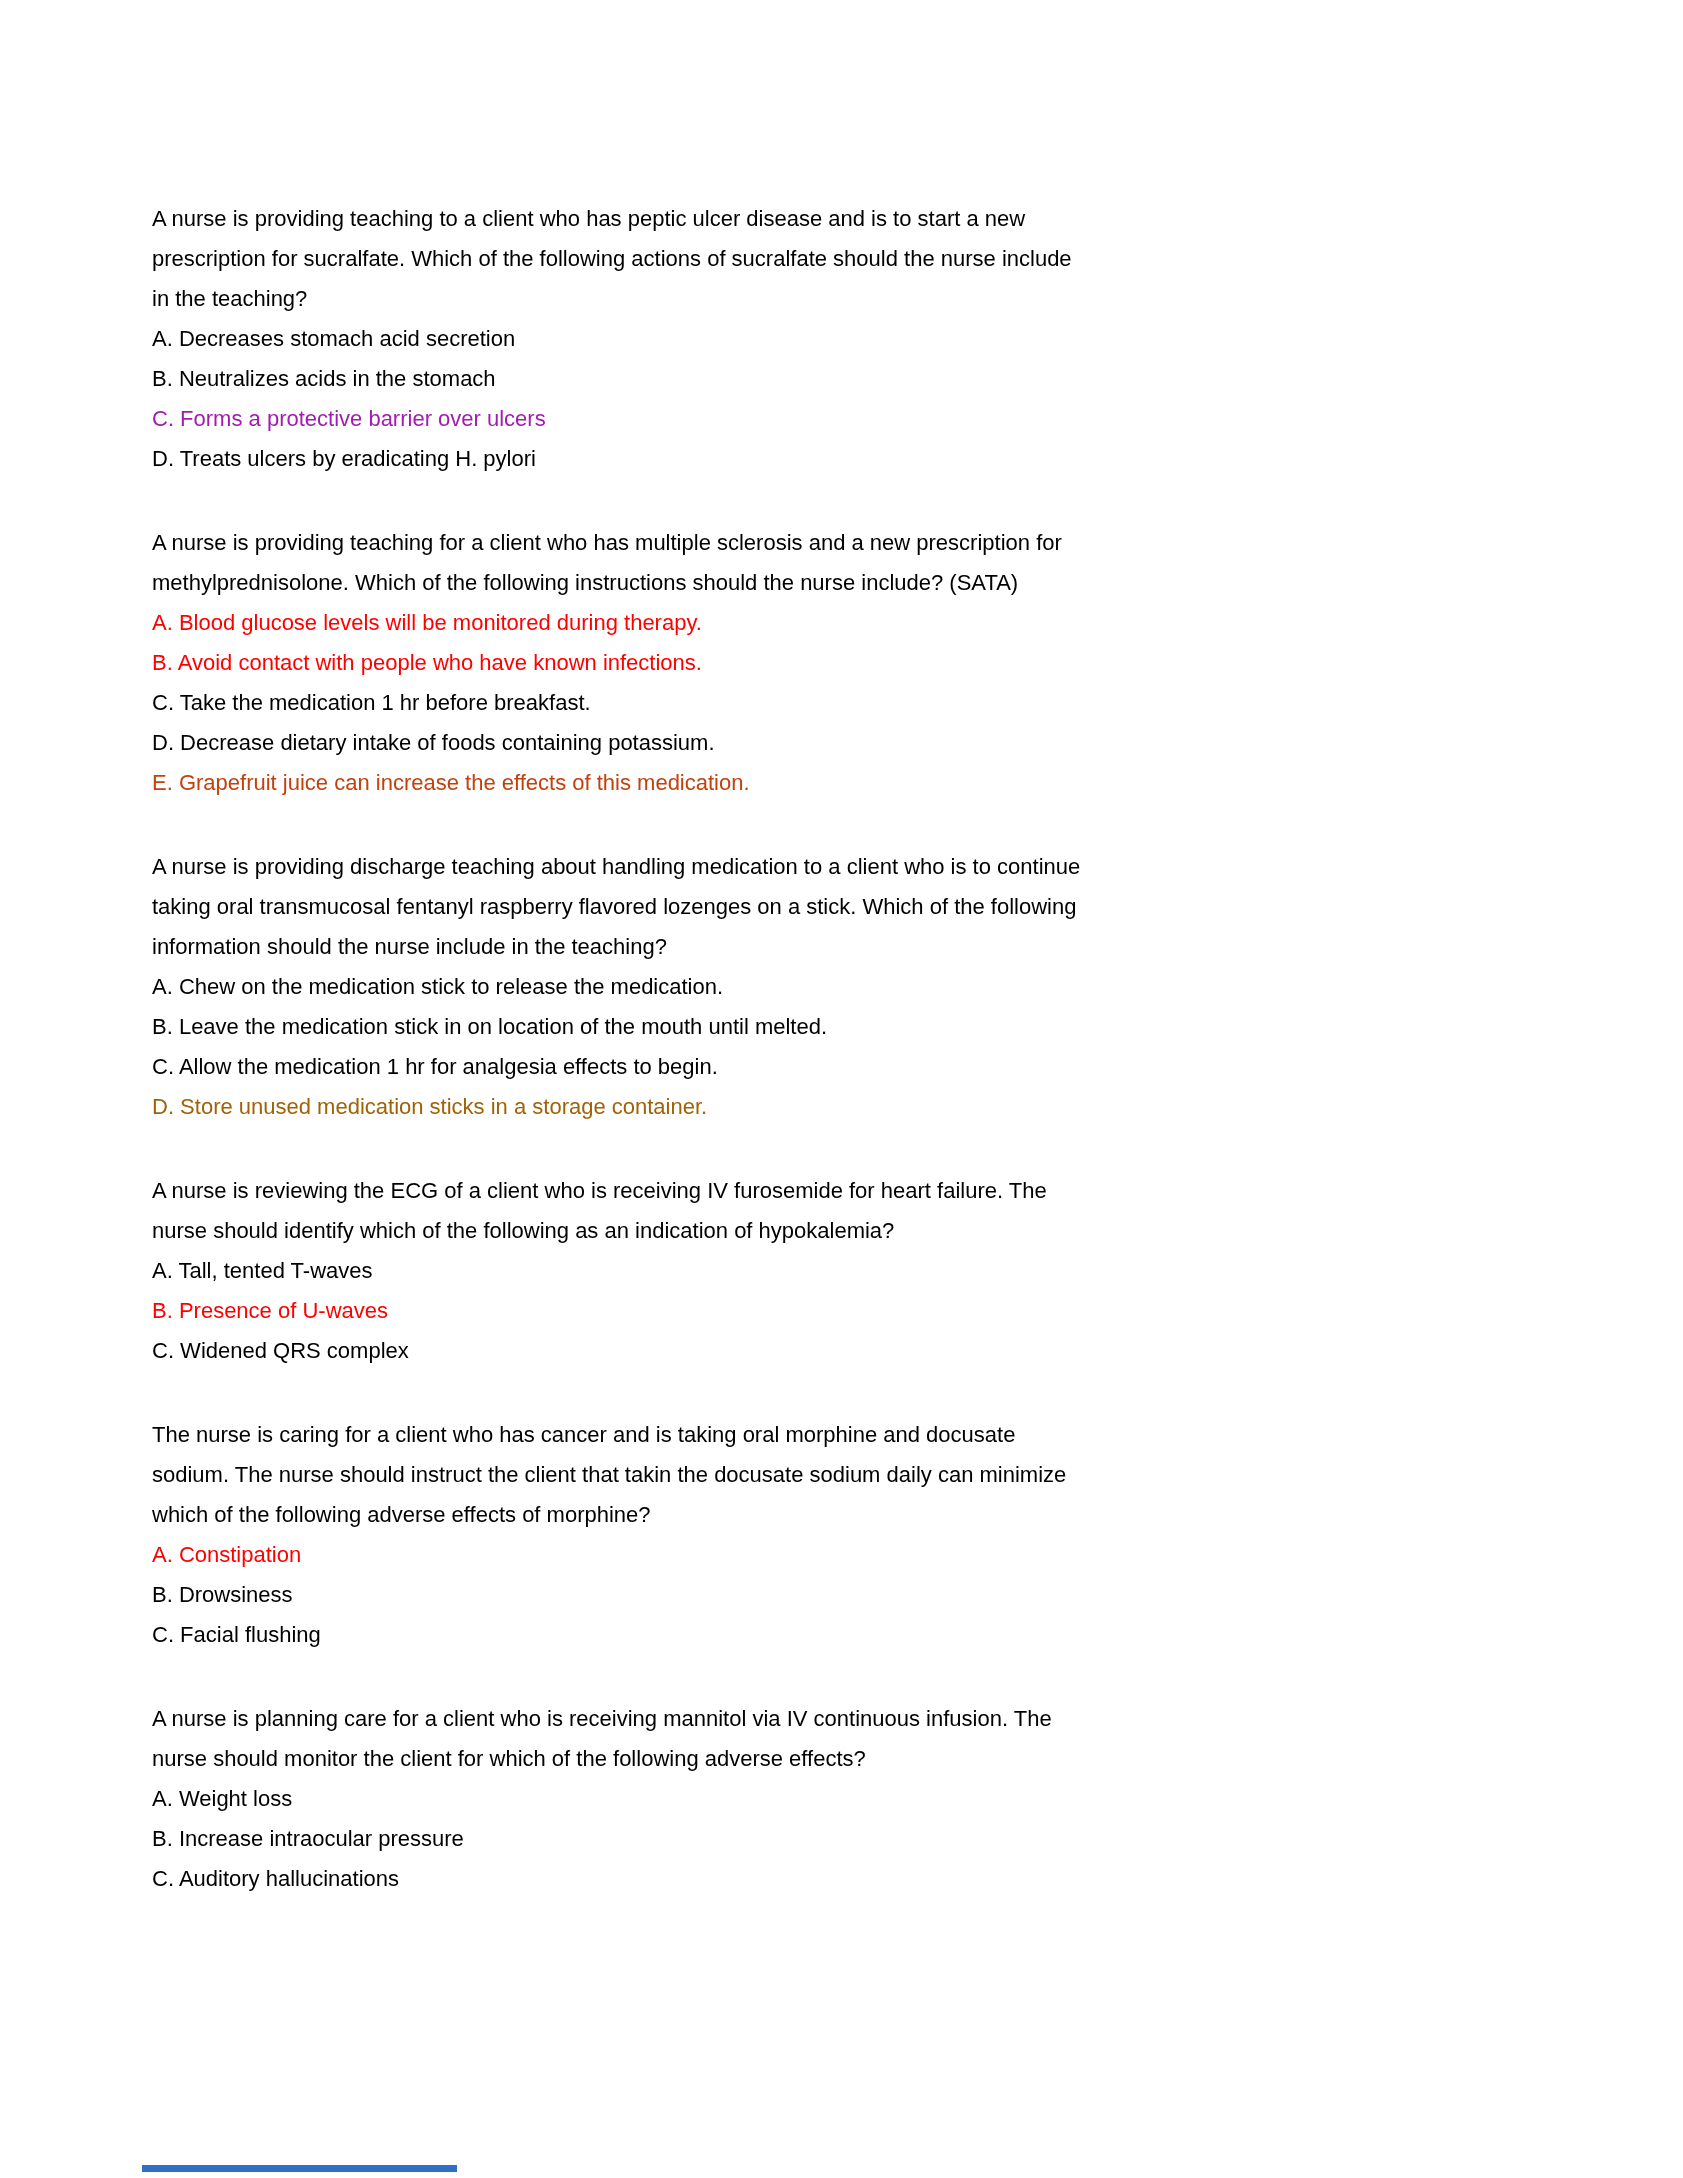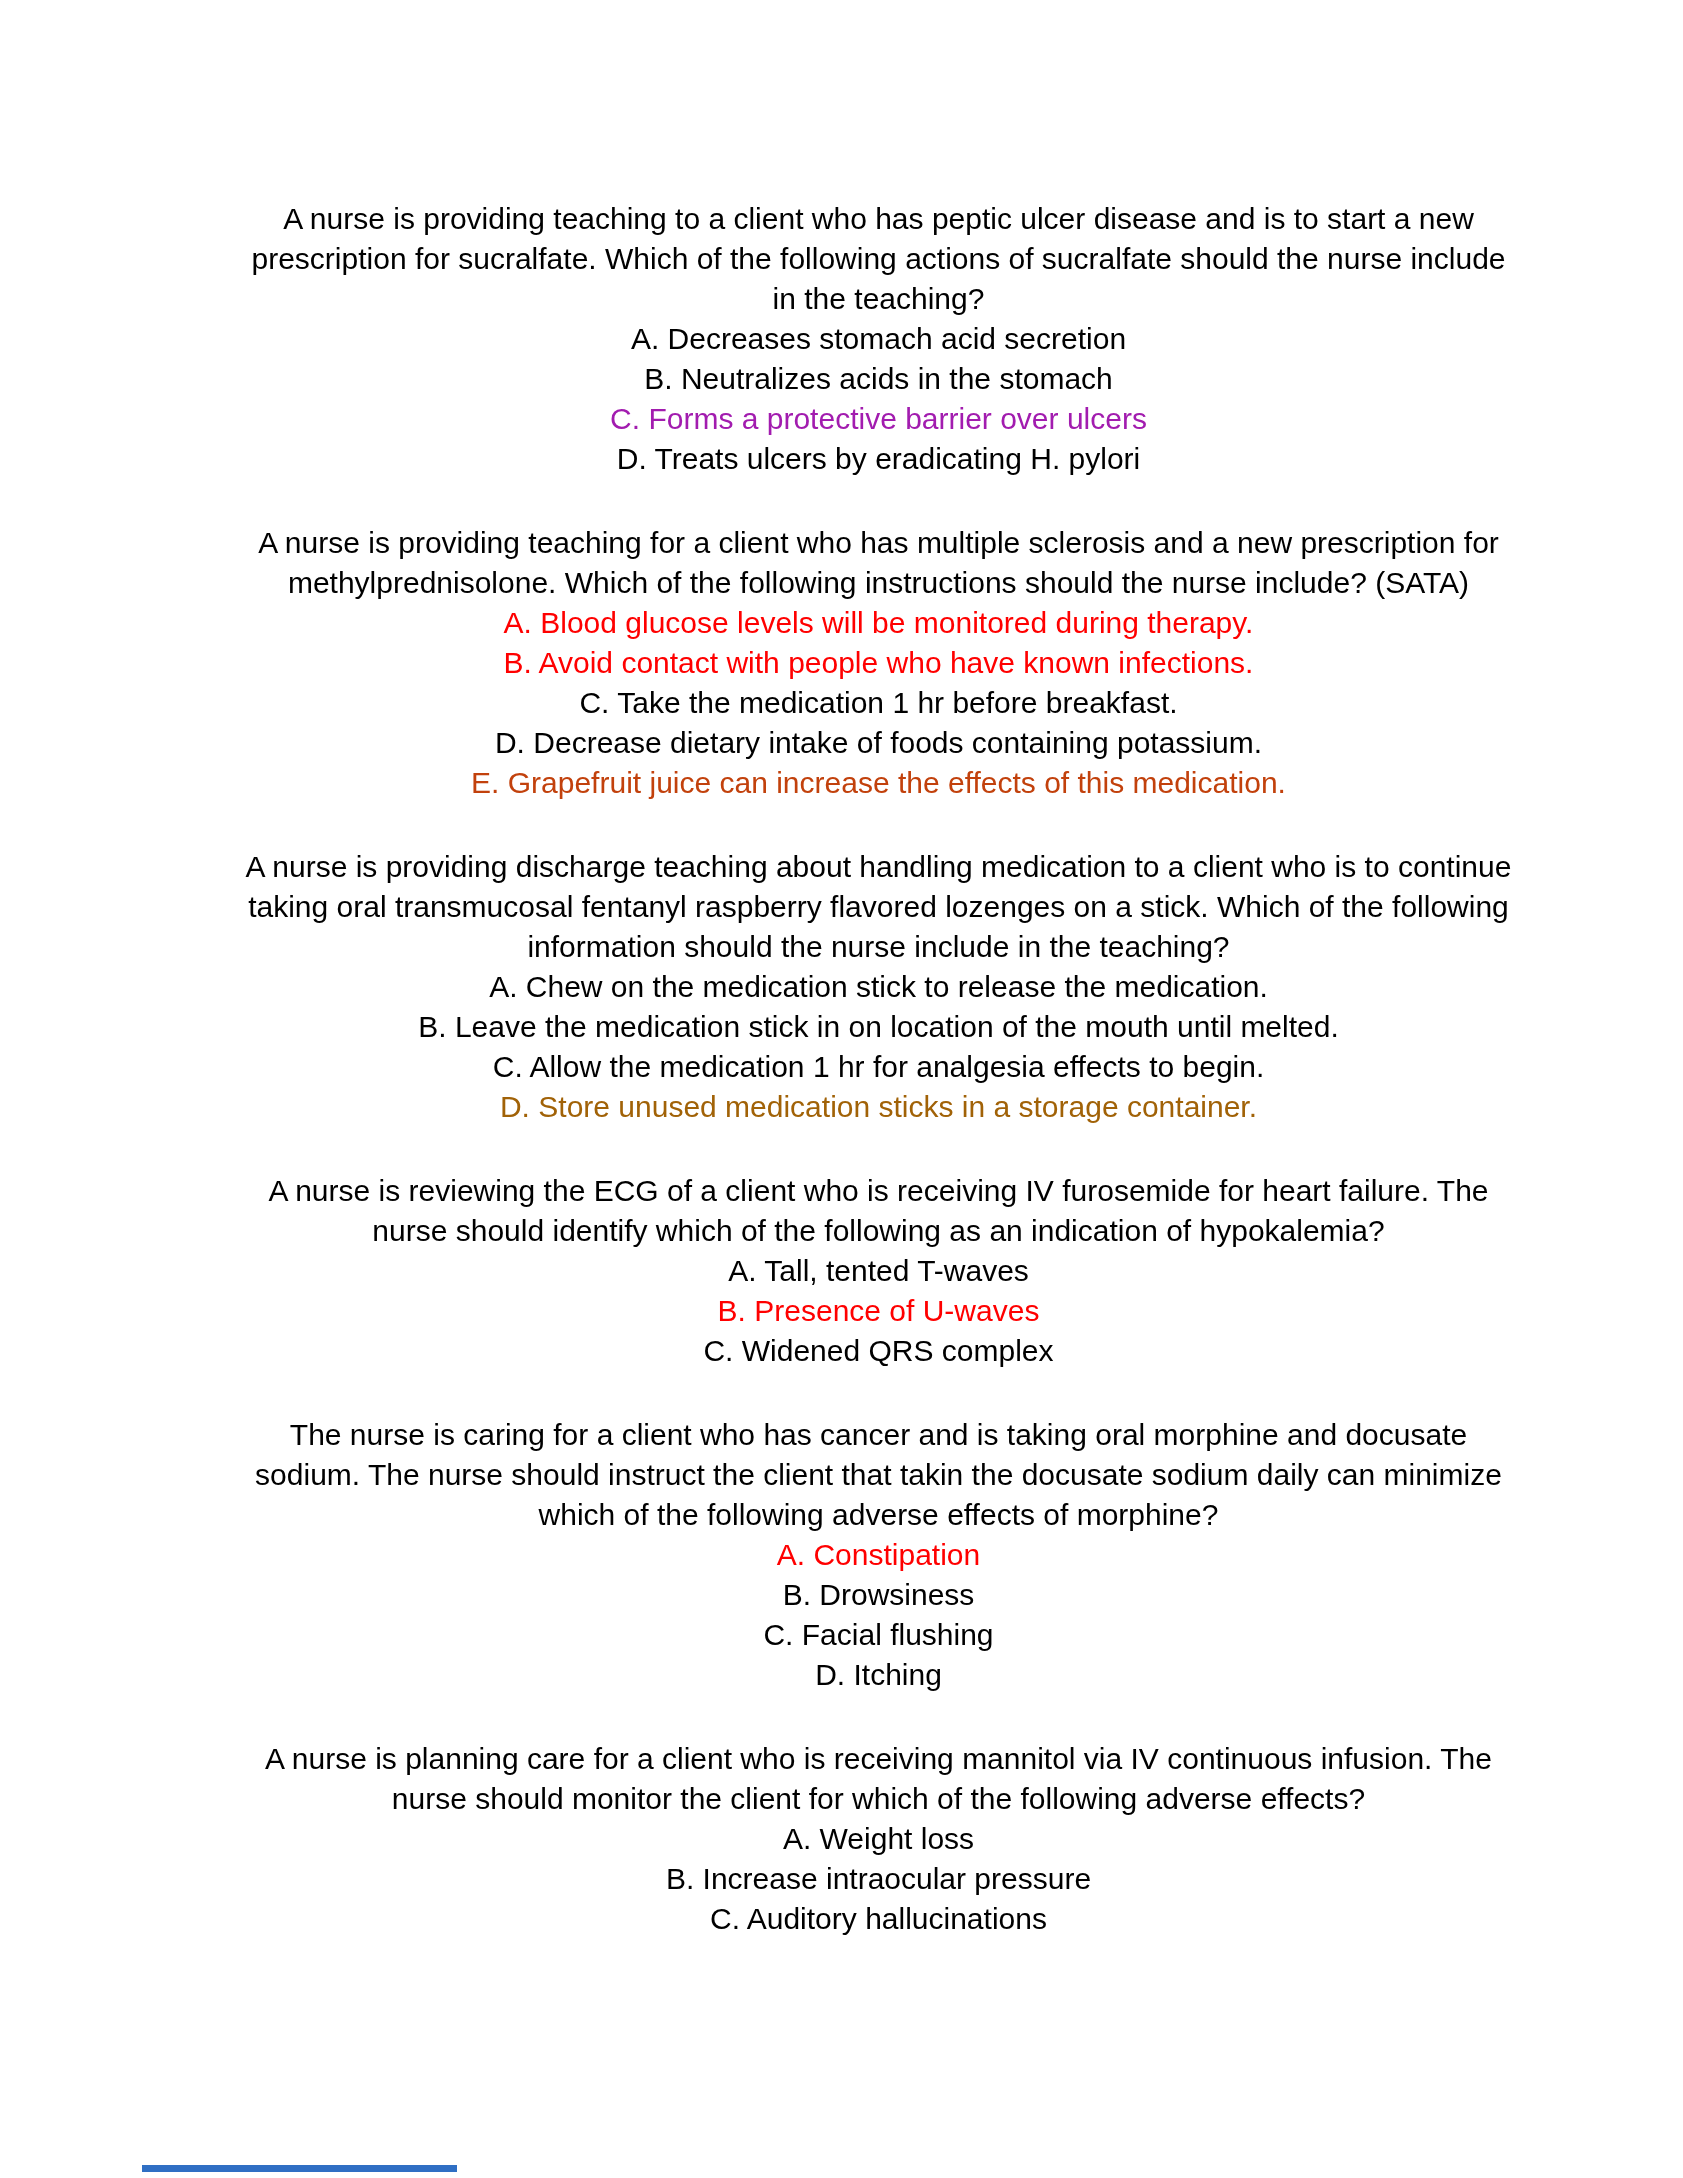--- a/index.html
+++ b/index.html
@@ -9,28 +9,27 @@
   }
   body {
     position: relative;
     width: 1683px;
     height: 2178px;
     overflow: hidden;
     font-family: "Liberation Sans", sans-serif;
   }
   #doc {
     position: absolute;
-    left: 146px;
+    left: 152px;
     top: 199px;
     width: 1465px;
-    font-size: 30px;
+    font-size: 22px;
     line-height: 40px;
     color: #000000;
     letter-spacing: 0px;
-    text-align: center;
   }
   .q {
     margin: 0 0 44px 0;
   }
   .line {
     white-space: nowrap;
   }
   .red {
     color: #ff0000;
   }
@@ -81,21 +80,20 @@
       <div class="line red" style="color: rgb(255, 0, 0);">B. Presence of U-waves</div>
       <div class="line">C. Widened QRS complex</div>
     </div>
     <div class="q">
       <div class="line">The nurse is caring for a client who has cancer and is taking oral morphine and docusate</div>
       <div class="line">sodium. The nurse should instruct the client that takin the docusate sodium daily can minimize</div>
       <div class="line">which of the following adverse effects of morphine?</div>
       <div class="line red" style="color: rgb(255, 0, 0);">A. Constipation</div>
       <div class="line">B. Drowsiness</div>
       <div class="line">C. Facial flushing</div>
-      <div class="line">D. Itching</div>
     </div>
     <div class="q">
       <div class="line">A nurse is planning care for a client who is receiving mannitol via IV continuous infusion. The</div>
       <div class="line">nurse should monitor the client for which of the following adverse effects?</div>
       <div class="line">A. Weight loss</div>
       <div class="line">B. Increase intraocular pressure</div>
       <div class="line">C. Auditory hallucinations</div>
     </div>
   </div>
 <div id="clipped-link" style="background: rgb(47, 111, 196);"></div>

